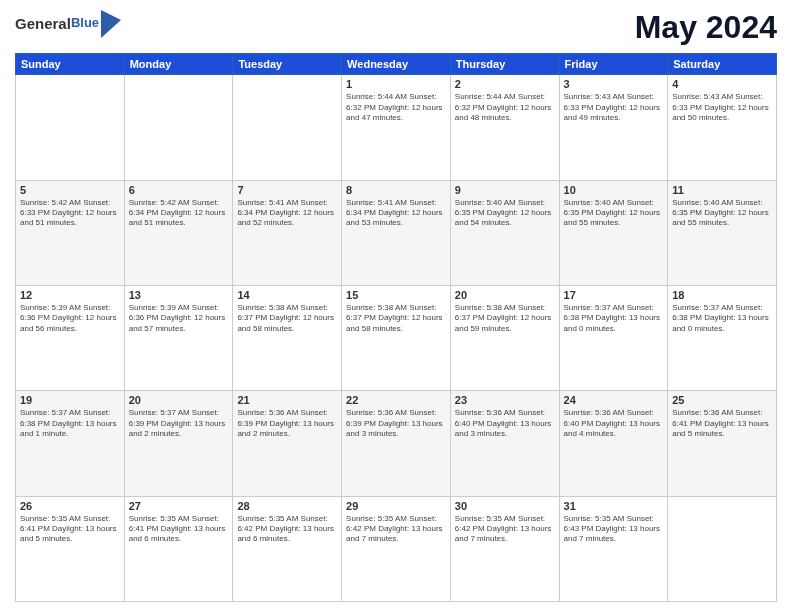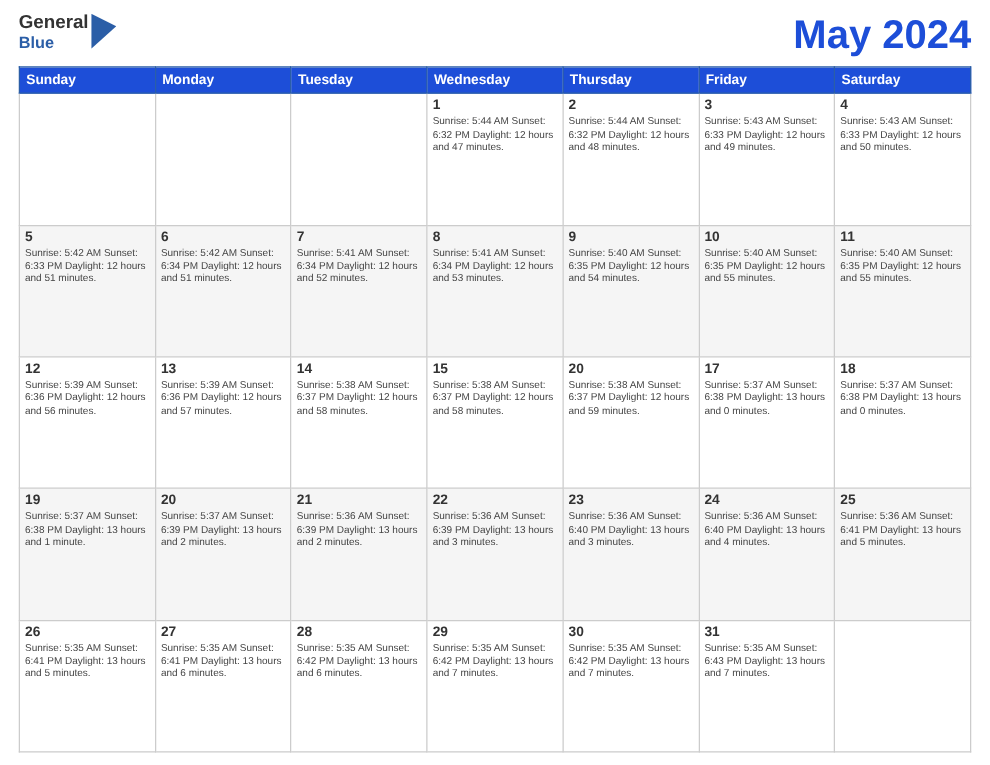--- a/index.html
+++ b/index.html
@@ -22,21 +22,21 @@
       justify-content: space-between;
       align-items: flex-start;
       margin-bottom: 8px;
     }
     .logo {
       display: flex;
       align-items: center;
     }
     .logo-text {
       display: flex;
-      flex-direction: column;
+      flex-direction: row;
       line-height: 1.1;
     }
     .logo-general {
       font-size: 15px;
       font-weight: bold;
       color: #333;
     }
     .logo-blue {
       font-size: 13px;
       font-weight: bold;
@@ -46,21 +46,21 @@
       width: 20px;
       height: 28px;
       margin-left: 2px;
     }
     .title-block {
       text-align: right;
     }
     .month-title {
       font-size: 32px;
       font-weight: bold;
-      color: #1d4ed8;
+      color: #0f172a;
       line-height: 1.1;
     }
     .subtitle {
       font-size: 14px;
       color: #555;
     }
     .calendar-table {
       width: 100%;
       border-collapse: collapse;
       flex: 1;

